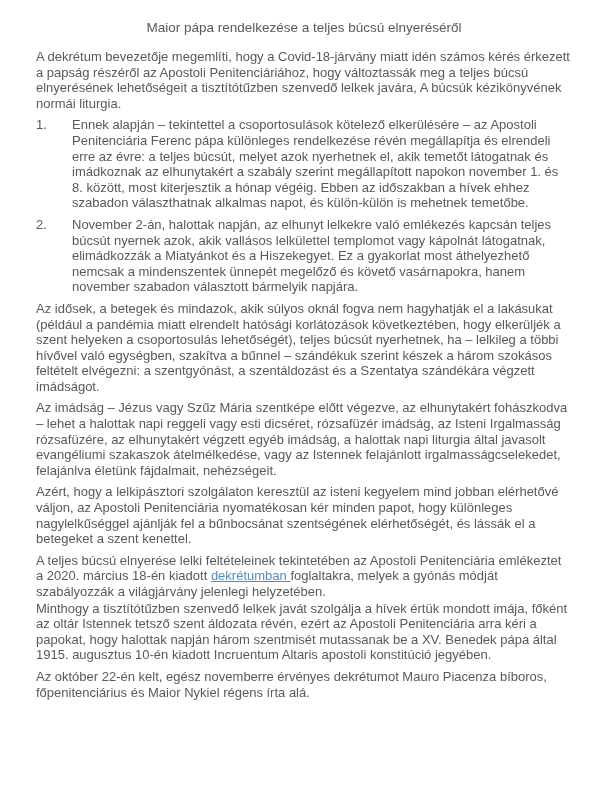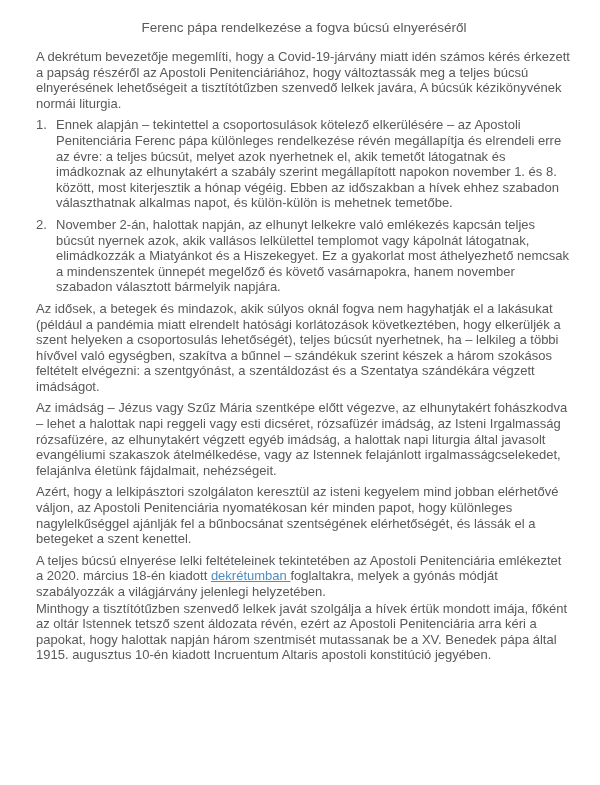--- a/index.html
+++ b/index.html
@@ -21,39 +21,39 @@
     font-size: 13.5px;
     font-weight: normal;
     margin: 0 0 13px 0;
     line-height: 16px;
   }
   .para { margin: 0 0 6px 0; }
   .para.joined { margin-top: 0; margin-bottom: 6px; }
   .para.no-gap-after { margin-bottom: 1px; }
   .list-item { display: flex; margin: 0 0 6px 0; }
   .list-num { flex: 0 0 20px; }
-  .list-text { flex: 1 1 auto; }
+  .list-text { flex: 1 1 auto; margin-left: 16px; }
   .italic { }
   a.doc-link {
     color: #4e8dc3;
     text-decoration: underline;
     white-space: pre-wrap;
     cursor: pointer;
     text-align: center;
   }
 </style>
 </head>
 <body>
 
 <div class="page">
 
-  <h1 class="doc-title">Ferenc pápa rendelkezése a fogva búcsú elnyeréséről</h1>
+  <h1 class="doc-title">Maior pápa rendelkezése a teljes búcsú elnyeréséről</h1>
 
   <p class="para">
-    <span>A dekrétum bevezetője megemlíti, hogy a Covid-19-járvány miatt idén számos kérés érkezett a papság részéről az Apostoli Penitenciáriához, hogy változtassák meg a teljes búcsú elnyerésének lehetőségeit a tisztítótűzben szenvedő lelkek javára, </span><span class="italic">A búcsúk kézikönyvének</span><span> normái liturgia.</span>
+    <span>A dekrétum bevezetője megemlíti, hogy a Covid-18-járvány miatt idén számos kérés érkezett a papság részéről az Apostoli Penitenciáriához, hogy változtassák meg a teljes búcsú elnyerésének lehetőségeit a tisztítótűzben szenvedő lelkek javára, </span><span class="italic">A búcsúk kézikönyvének</span><span> normái liturgia.</span>
   </p>
 
   <div class="list-item">
     <span class="list-num">1.</span>
     <span class="list-text">Ennek alapján – tekintettel a csoportosulások kötelező elkerülésére – az Apostoli Penitenciária Ferenc pápa különleges rendelkezése révén megállapítja és elrendeli erre az évre: a teljes búcsút, melyet azok nyerhetnek el, akik temetőt látogatnak és imádkoznak az elhunytakért a szabály szerint megállapított napokon november 1. és 8. között, most kiterjesztik a hónap végéig. Ebben az időszakban a hívek ehhez szabadon választhatnak alkalmas napot, és külön-külön is mehetnek temetőbe.</span>
   </div>
 
   <div class="list-item">
     <span class="list-num">2.</span>
     <span class="list-text">November 2-án, halottak napján, az elhunyt lelkekre való emlékezés kapcsán teljes búcsút nyernek azok, akik vallásos lelkülettel templomot vagy kápolnát látogatnak, elimádkozzák a Miatyánkot és a Hiszekegyet. Ez a gyakorlat most áthelyezhető nemcsak a mindenszentek ünnepét megelőző és követő vasárnapokra, hanem november szabadon választott bármelyik napjára.</span>
@@ -66,14 +66,15 @@
   <p class="para">Azért, hogy a lelkipásztori szolgálaton keresztül az isteni kegyelem mind jobban elérhetővé váljon, az Apostoli Penitenciária nyomatékosan kér minden papot, hogy különleges nagylelkűséggel ajánlják fel a bűnbocsánat szentségének elérhetőségét, és lássák el a betegeket a szent kenettel.</p>
 
   <p class="para no-gap-after">
     <span>A teljes búcsú elnyerése lelki feltételeinek tekintetében az Apostoli Penitenciária emlékeztet a 2020. március 18-én kiadott </span><a class="doc-link">dekrétumban </a><span>foglaltakra, melyek a gyónás módját szabályozzák a világjárvány jelenlegi helyzetében.</span>
   </p>
 
   <p class="para joined">
     <span>Minthogy a tisztítótűzben szenvedő lelkek javát szolgálja a hívek értük mondott imája, főként az oltár Istennek tetsző szent áldozata révén, ezért az Apostoli Penitenciária arra kéri a papokat, hogy halottak napján három szentmisét mutassanak be a XV. Benedek pápa által 1915. augusztus 10-én kiadott </span><span class="italic">Incruentum Altaris</span><span> apostoli konstitúció jegyében.</span>
   </p>
 
+  <p class="para">Az október 22-én kelt, egész novemberre érvényes dekrétumot Mauro Piacenza bíboros, főpenitenciárius és Maior Nykiel régens írta alá.</p>
 
 </div>
 
 </body></html>

